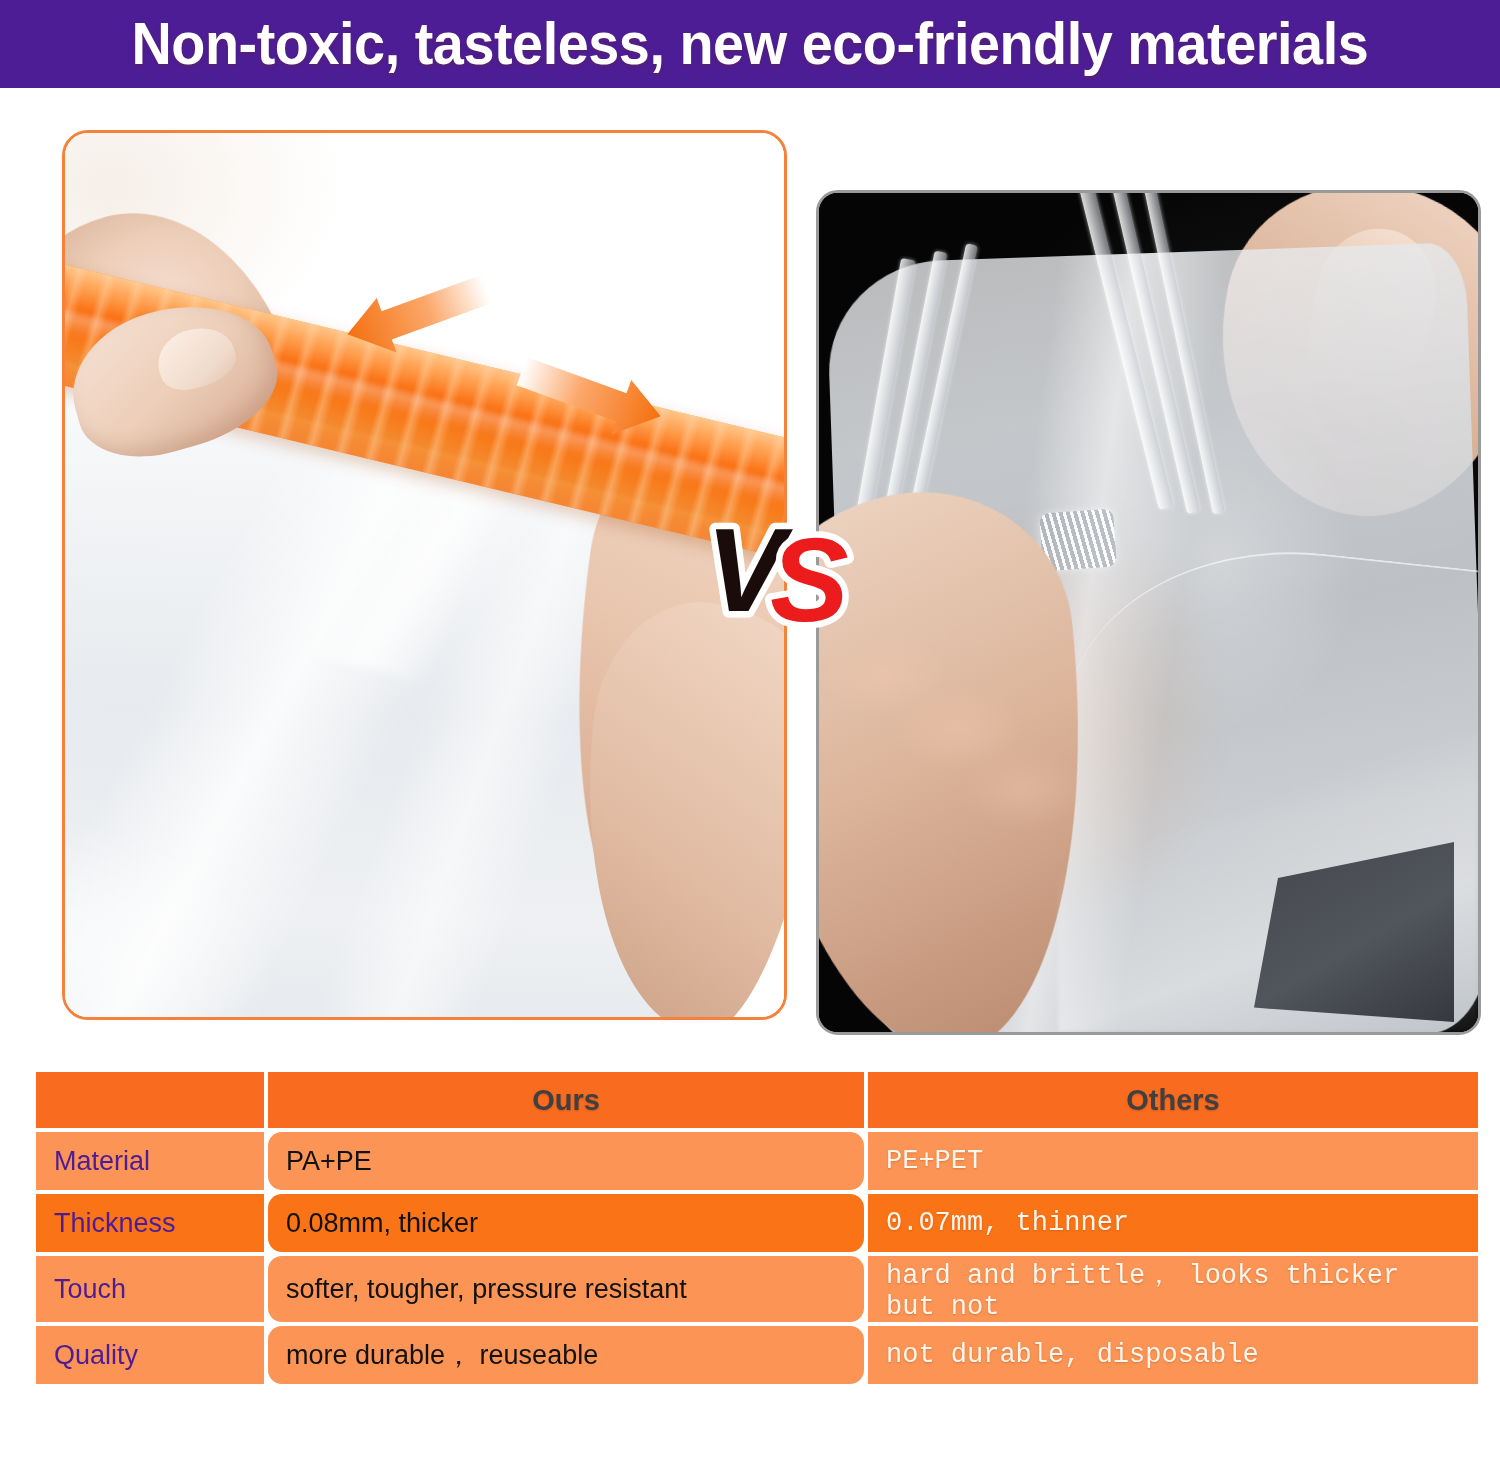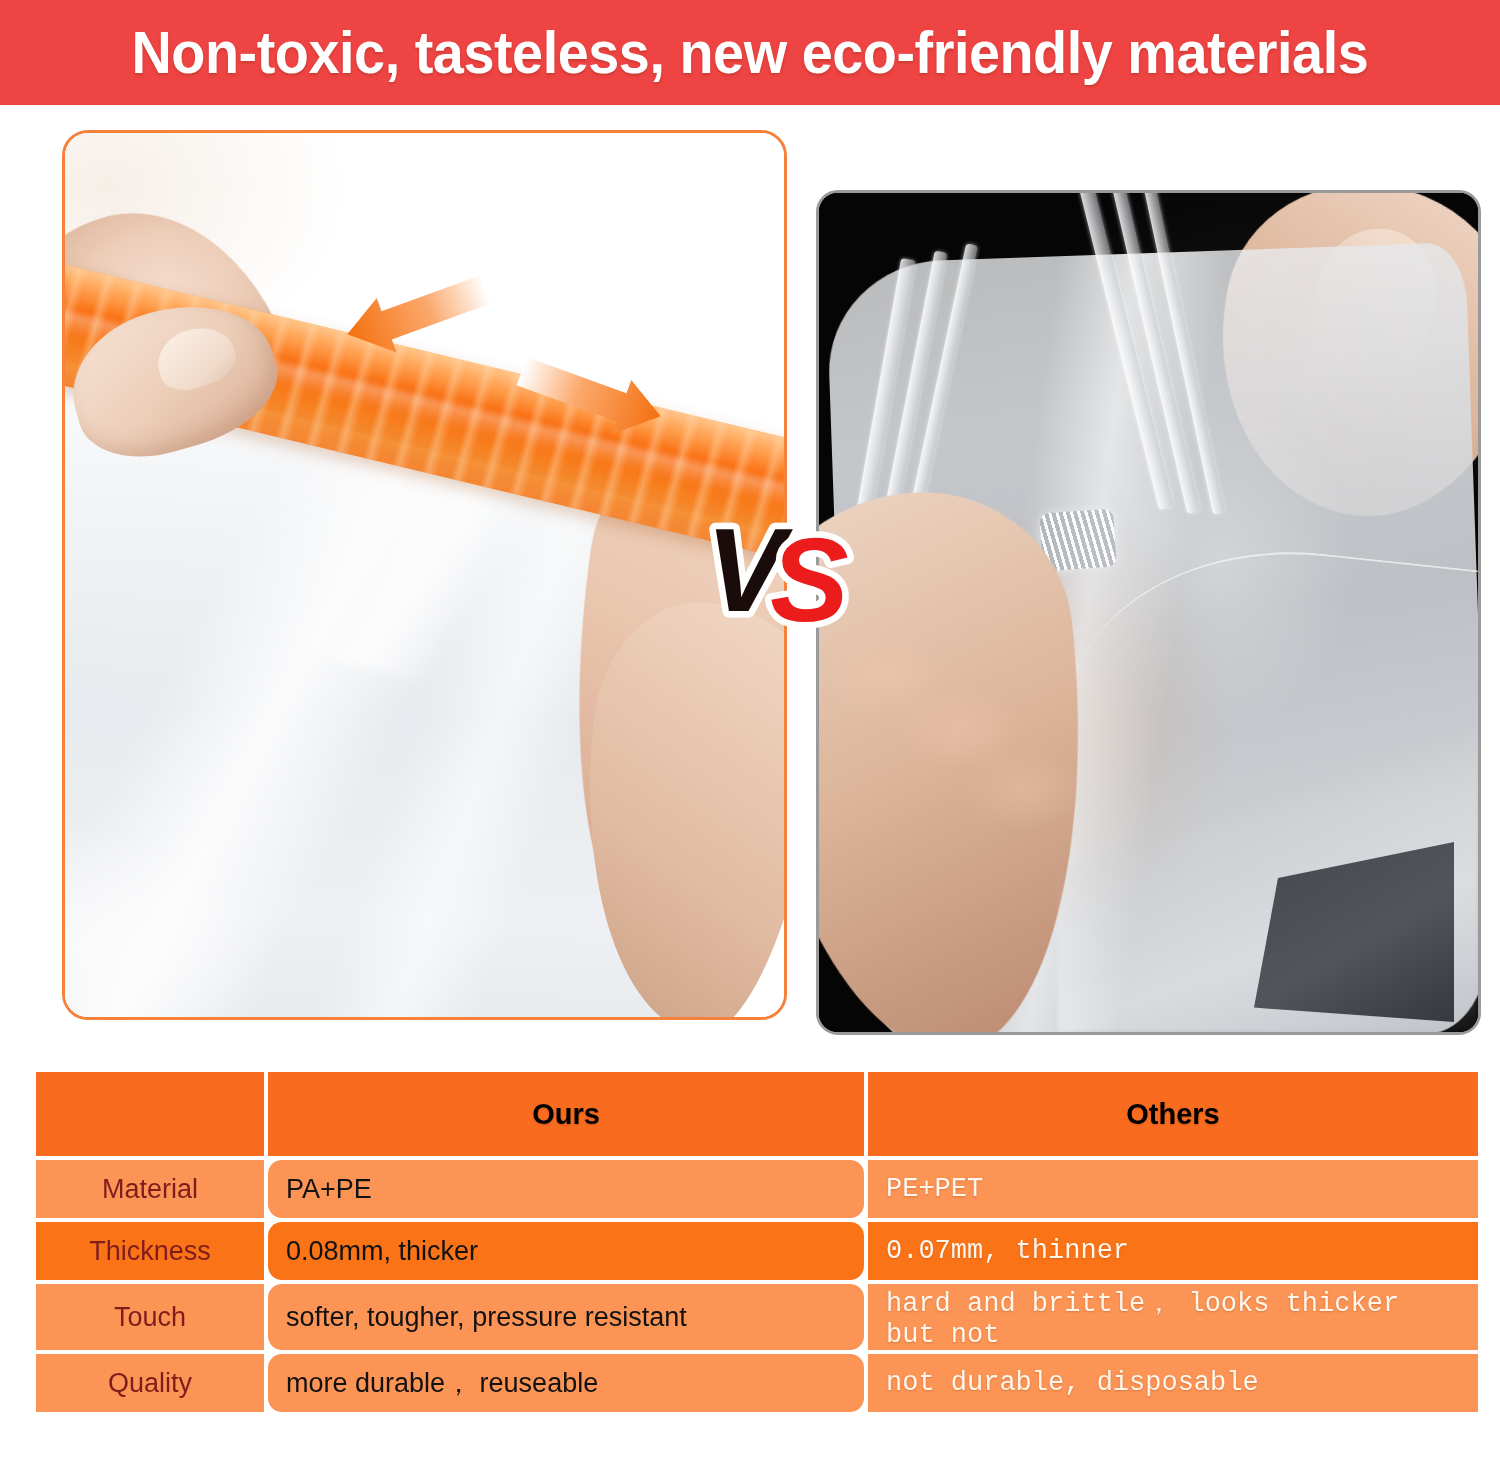--- a/index.html
+++ b/index.html
@@ -14,22 +14,22 @@
     position: relative;
     overflow: hidden;
     font-family: "Liberation Sans", sans-serif;
   }
 
   
   .header-banner {
     position: absolute;
     left: 0; top: 0;
     width: 1500px;
-    height: 105px;
-    background: #ef4444;
+    height: 88px;
+    background: #4c1d95;
     display: flex;
     align-items: center;
     justify-content: center;
   }
   .header-title {
     font-family: "Liberation Sans Narrow", "Liberation Sans", sans-serif;
     font-weight: bold;
     font-size: 60px;
     line-height: 1;
     color: #ffffff;
@@ -400,40 +400,40 @@
     height: 58px;
     vertical-align: middle;
     font-size: 27px;
     font-weight: normal;
     box-sizing: border-box;
   }
 
   
   .compare-table thead th {
     background: #F96C20;
-    height: 84px;
-    color: #000000;
+    height: 56px;
+    color: #404040;
     font-weight: bold;
     font-size: 29px;
     text-align: center;
     text-shadow: 0 1px 2px rgba(140,50,0,0.35);
   }
   .compare-table thead th.blank-head {
     background: #F96C20;
   }
 
   
   .compare-table tbody tr.row-light td { background: #FB9455; }
   .compare-table tbody tr.row-dark  td { background: #FA7317; }
 
   .cell-attr {
     font-weight: bold;
-    color: #7f1d1d;
+    color: #4c1d95;
     font-size: 28px;
-    text-align: center;
+    text-align: left;
   }
   .cell-ours {
     color: #121212;
     text-align: left;
     border-radius: 14px;
   }
   .cell-other {
     color: #FFF6EC;
     text-align: left;
     text-shadow: 0 1px 2px rgba(150,60,10,0.30);

